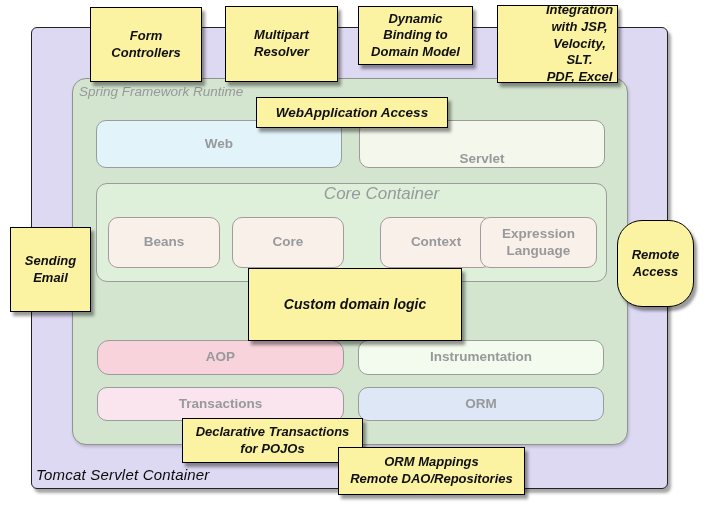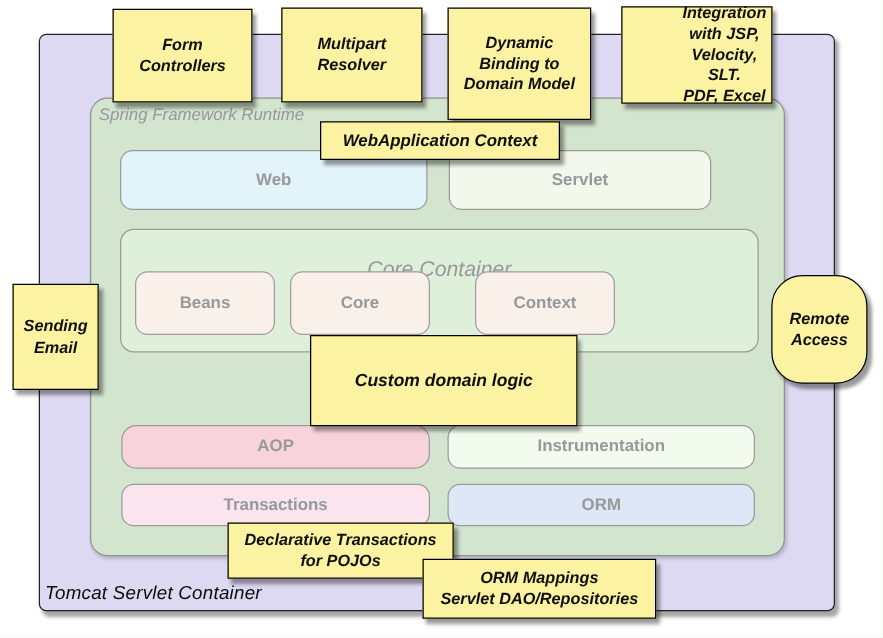--- a/index.html
+++ b/index.html
@@ -77,35 +77,38 @@
 
   <div class="tomcat"></div>
   <div class="tomcat-label">Tomcat Servlet Container</div>
 
   <div class="spring"></div>
   <div class="spring-label">Spring Framework Runtime</div>
 
   <div class="layer" style="left:96px;top:120px;width:246px;height:48px;background:var(--web-bg,#e2f3f9);">
     <span class="layer-label">Web</span>
   </div>
-  <div class="layer" style="left:359px;top:120px;width:210px;height:48px;background:var(--servlet-bg,#f3f7ec);">
+  <div class="layer" style="left:359px;top:120px;width:246px;height:48px;background:var(--servlet-bg,#f3f7ec);align-items:flex-end;">
     <span class="layer-label">Servlet</span>
   </div>
 
   <div class="core"></div>
-  <div class="core-title" style="left:96px;width:511px;top:206px;">Core Container</div>
+  <div class="core-title" style="left:96px;width:511px;top:184px;padding-left:30px;">Core Container</div>
 
   <div class="module" style="left:108px;width:112px;">
     <span class="layer-label">Beans</span>
   </div>
   <div class="module" style="left:232px;width:112px;">
     <span class="layer-label">Core</span>
   </div>
   <div class="module" style="left:356px;width:112px;margin-left:24px;">
     <span class="layer-label">Context</span>
+  </div>
+  <div class="module" style="left:480px;width:117px;">
+    <span class="layer-label" style="padding:0 10px;">Expression Language</span>
   </div>
 
   <div class="layer" style="left:97px;top:340px;width:247px;height:35px;background:var(--aop-bg,#f8d3dc);border-radius:12px;">
     <span class="layer-label">AOP</span>
   </div>
   <div class="layer" style="left:358px;top:340px;width:246px;height:35px;background:var(--instrumentation-bg,#f3faee);">
     <span class="layer-label">Instrumentation</span>
   </div>
 
   <div class="layer" style="left:97px;top:387px;width:247px;height:34px;background:var(--transactions-bg,#fae4ee);">
@@ -118,54 +121,54 @@
   <div class="note" style="left:90px;top:7px;width:112px;height:75px;">
     <span class="note-label">Form
 Controllers</span>
   </div>
 
   <div class="note" style="left:225px;top:6px;width:113px;height:76px;">
     <span class="note-label">Multipart
 Resolver</span>
   </div>
 
-  <div class="note" style="left:358px;top:6px;width:115px;height:90px;">
+  <div class="note" style="left:358px;top:6px;width:115px;height:59px;">
     <span class="note-label">Dynamic
 Binding to
 Domain Model</span>
   </div>
 
   <div class="note" style="left:497px;top:5px;width:121px;height:78px;padding-left:44px;">
     <span class="note-label">Integration
 with JSP,
 Velocity, SLT.
 PDF, Excel</span>
   </div>
 
   <div class="note" style="left:256px;top:97px;width:192px;height:31px;">
-    <span class="note-label" style="font-size:13.5px;">WebApplication Context</span>
+    <span class="note-label" style="font-size:13.5px;">WebApplication Access</span>
   </div>
 
   <div class="note" style="left:248px;top:268px;width:214px;height:73px;">
     <span class="note-label" style="font-size:14px;font-style:italic;">Custom domain logic</span>
   </div>
 
-  <div class="note" style="left:10px;top:227px;width:69px;height:85px;">
+  <div class="note" style="left:10px;top:227px;width:81px;height:85px;">
     <span class="note-label">Sending
 Email</span>
   </div>
 
   <div class="note" style="left:617px;top:220px;width:77px;height:87px;border-radius:25px;">
     <span class="note-label">Remote
 Access</span>
   </div>
 
   <div class="note" style="left:182px;top:418px;width:181px;height:45px;">
     <span class="note-label">Declarative Transactions
 for POJOs</span>
   </div>
 
   <div class="note" style="left:338px;top:447px;width:187px;height:48px;">
     <span class="note-label">ORM Mappings
-Servlet DAO/Repositories</span>
+Remote DAO/Repositories</span>
   </div>
 
 </div>
 
 </body></html>

